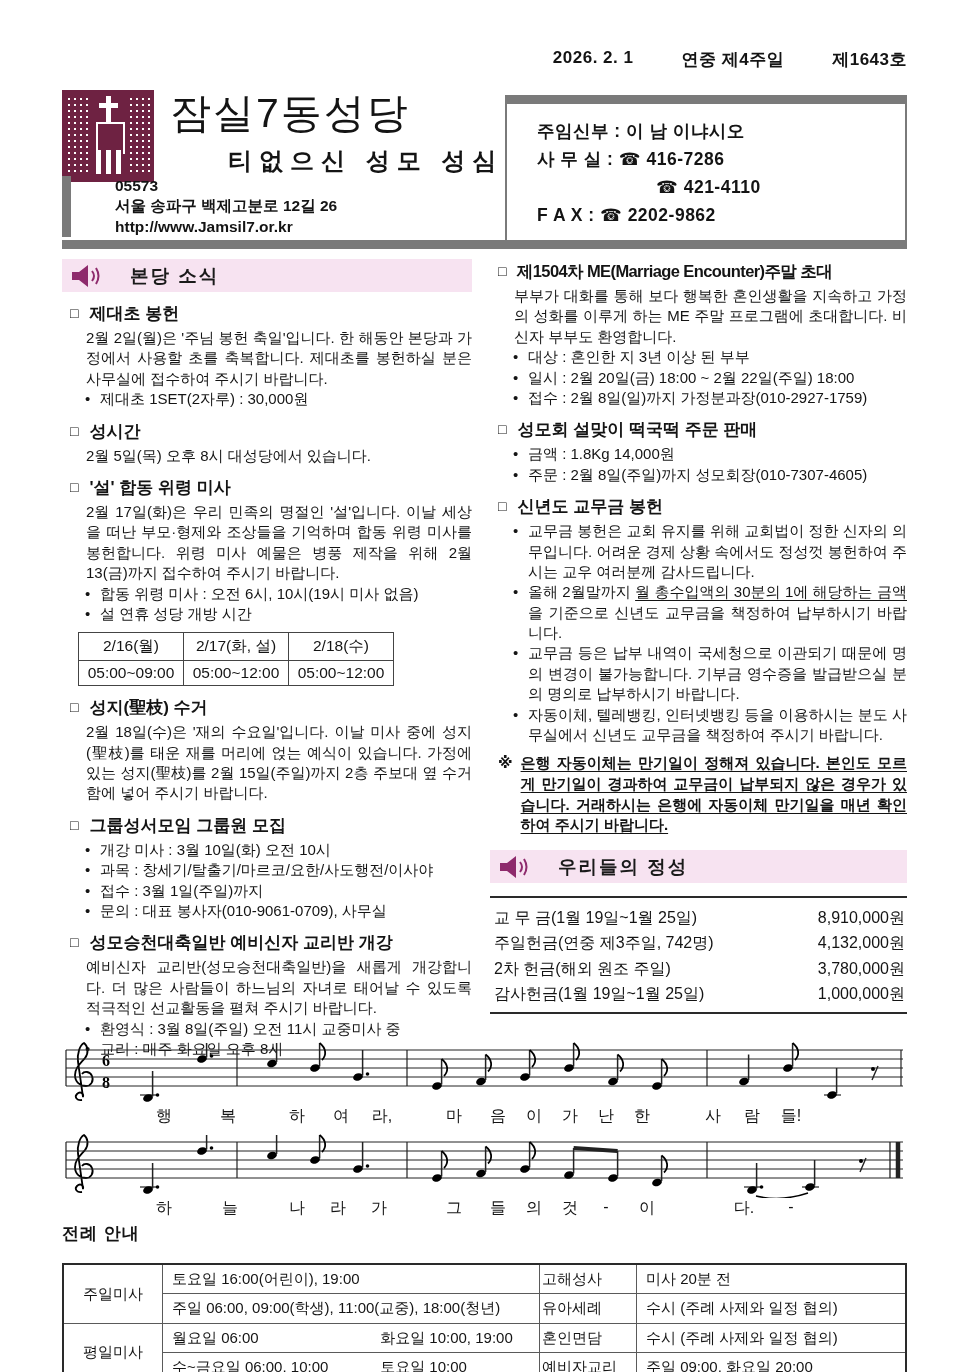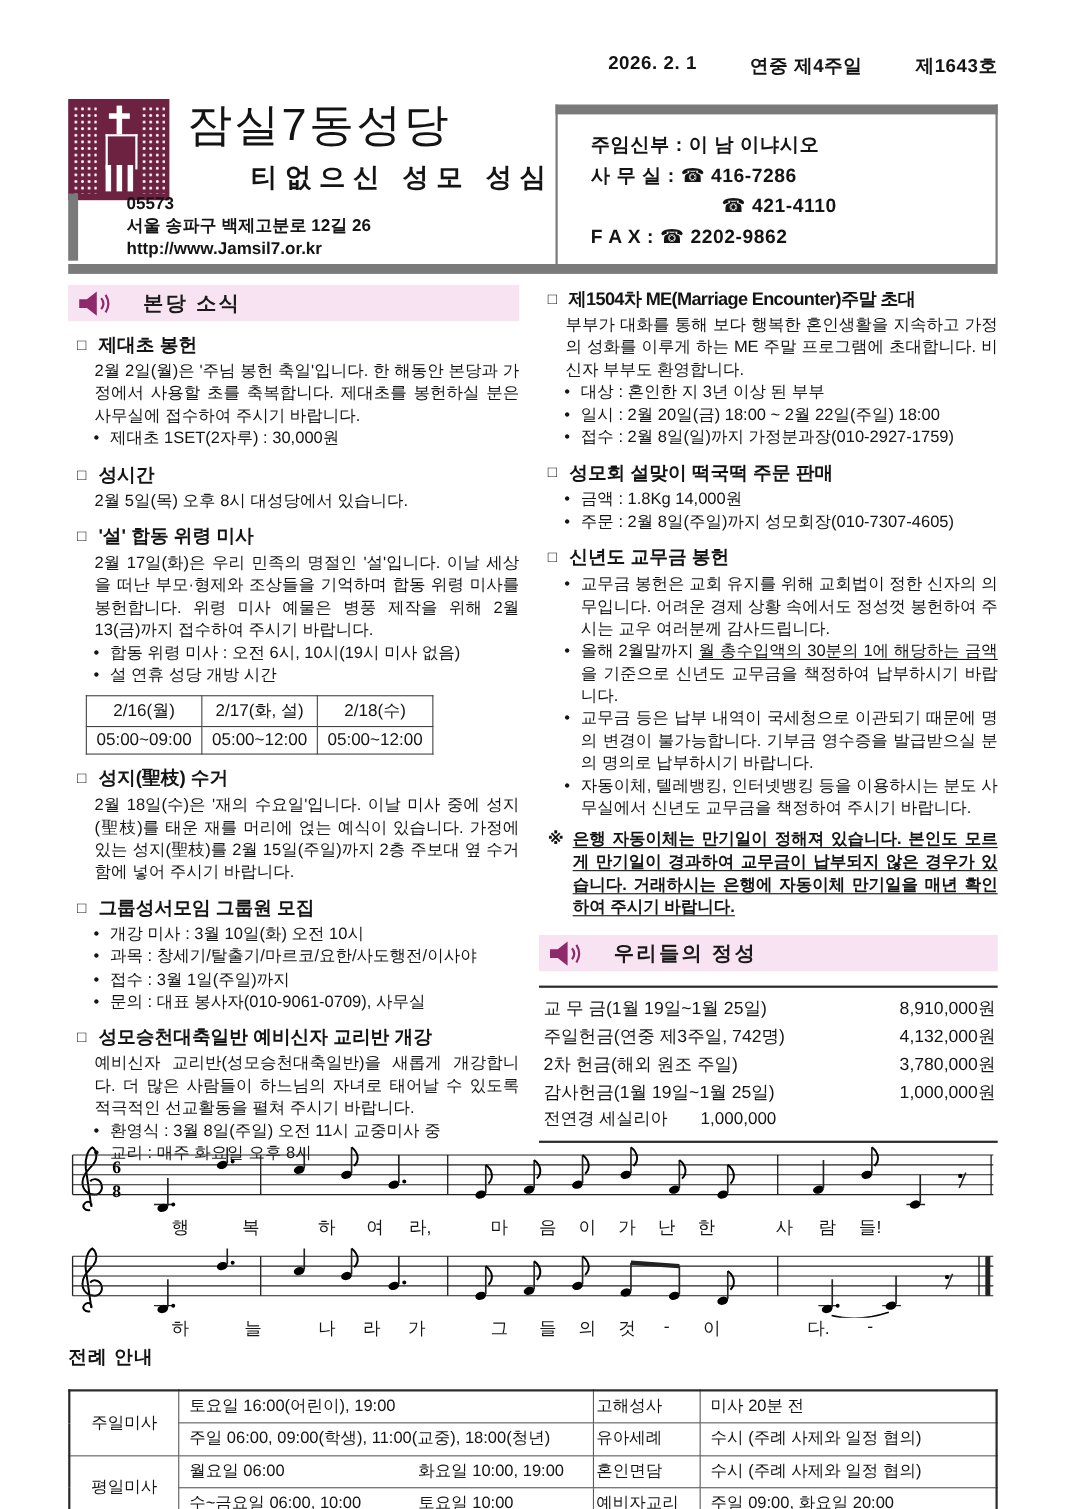--- a/index.html
+++ b/index.html
@@ -288,24 +288,20 @@
           <span>주일헌금(연중 제3주일, 742명)</span>
           <span>4,132,000원</span>
         </div>
         <div class="offer-row">
           <span>2차 헌금(해외 원조 주일)</span>
           <span>3,780,000원</span>
         </div>
         <div class="offer-row">
           <span>감사헌금(1월 19일~1월 25일)</span>
           <span>1,000,000원</span>
-        </div>
-        <div class="offer-extra">
-          <span>전연경 세실리아</span>
-          <span>1,000,000</span>
         </div>
       </div>
     </div>
   </div>
 
   <div class="music">
     <div class="staff-block">
       <svg id="staff-svg-1" viewBox="0 0 845 66" width="845" height="66">
         <path d="M20 60 C15 61 12 57 15 54 C18 51 22 53 21 57 L16 22 C15 13 18 5 22 3 C26 6 27 13 23 18 C18 24 13 28 13 35 C13 42 18 46 24 46 C29 46 32 41 30 36 C28 31 22 31 20 34" fill="none" stroke="#000" stroke-width="1.8"></path>
         <text class="tsig" x="44" y="26">6</text>

